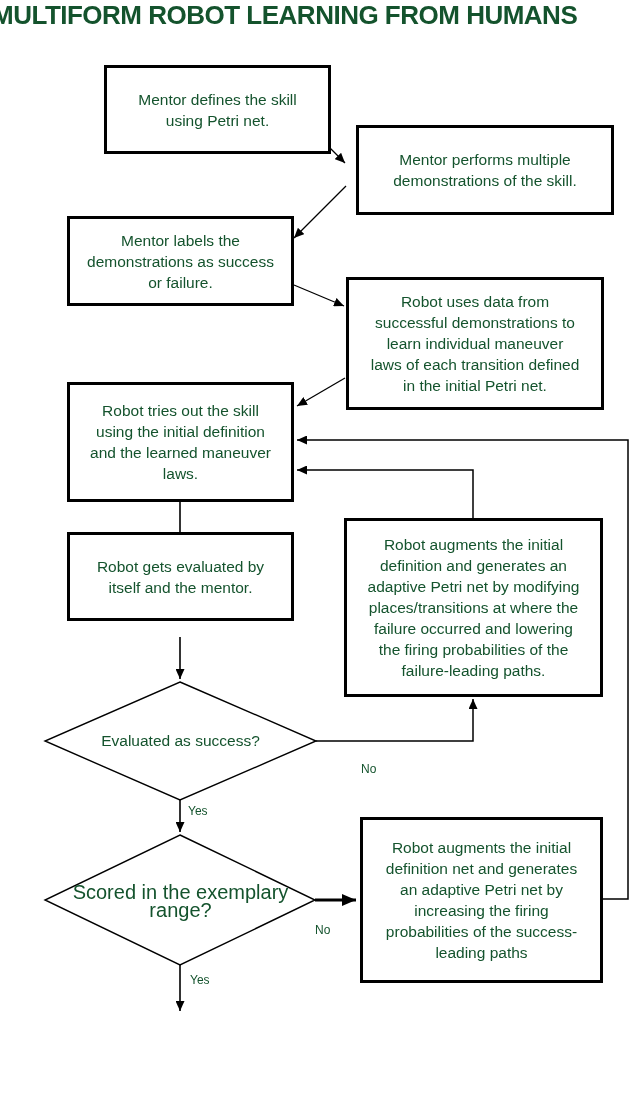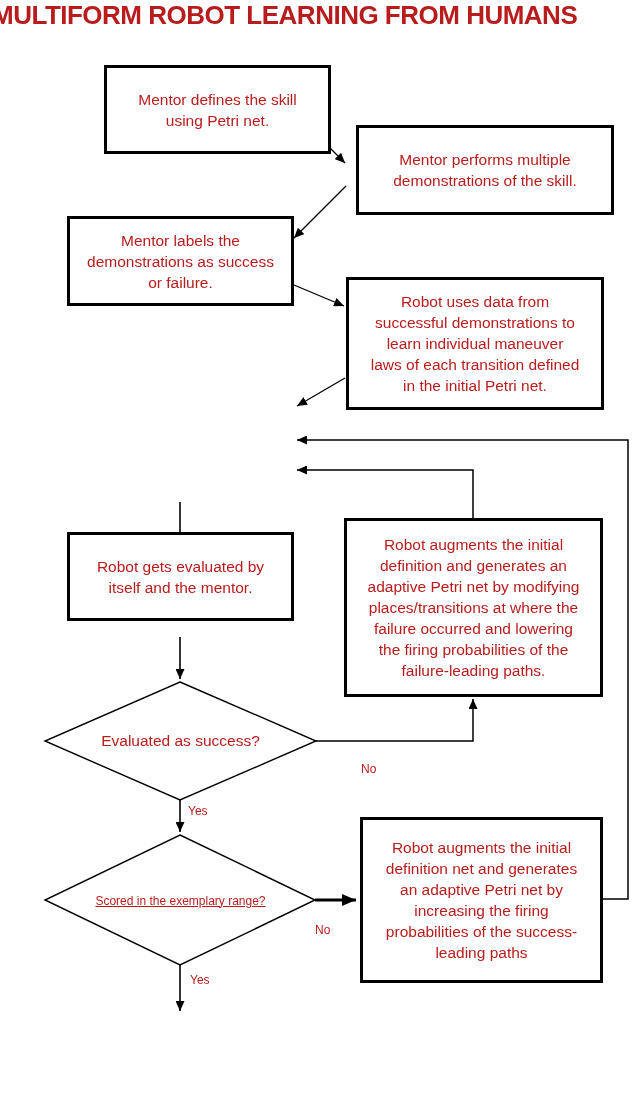--- a/index.html
+++ b/index.html
@@ -2,21 +2,21 @@
 <html><head>
 <meta charset="utf-8">
 <style>
   html,body{margin:0;padding:0;background:#ffffff;}
   .canvas{
     position:relative;
     width:632px;height:1106px;
     background:#ffffff;
     overflow:hidden;
     font-family:"Liberation Sans","DejaVu Sans",sans-serif;
-    color:#b91c1c;
+    color:#14532d;
   }
   .title{
     position:absolute;
     left:-8px;top:0;
     font-size:26px;
     font-weight:700;
     letter-spacing:-0.5px;
     line-height:30px;
     white-space:nowrap;
   }
@@ -38,21 +38,21 @@
   }
   .dlabel{
     position:absolute;
     display:flex;
     align-items:center;
     justify-content:center;
     text-align:center;
     font-size:15.5px;
     line-height:18px;
   }
-  .dlabel.small{font-size:12px;text-decoration:underline;}
+  .dlabel.small{font-size:20px;}
   .edge-label{
     position:absolute;
     font-size:12px;
     font-weight:400;
     line-height:18px;
     white-space:nowrap;
   }
   
   .b1{left:67px;top:65px;width:227px;height:89px;margin-left:37px;}
   .b2{left:356px;top:125px;width:258px;height:90px;}
@@ -114,20 +114,24 @@
   <div class="node b2">Mentor performs multiple
 demonstrations of the skill.</div>
   <div class="node b3">Mentor labels the
 demonstrations as success
 or failure.</div>
   <div class="node b4">Robot uses data from
 successful demonstrations to
 learn individual maneuver
 laws of each transition defined
 in the initial Petri net.</div>
+  <div class="node b5">Robot tries out the skill
+using the initial definition
+and the learned maneuver
+laws.</div>
   <div class="node b6">Robot gets evaluated by
 itself and the mentor.</div>
   <div class="node b7">Robot augments the initial
 definition and generates an
 adaptive Petri net by modifying
 places/transitions at where the
 failure occurred and lowering
 the firing probabilities of the
 failure-leading paths.</div>
   <div class="node b8">Robot augments the initial

